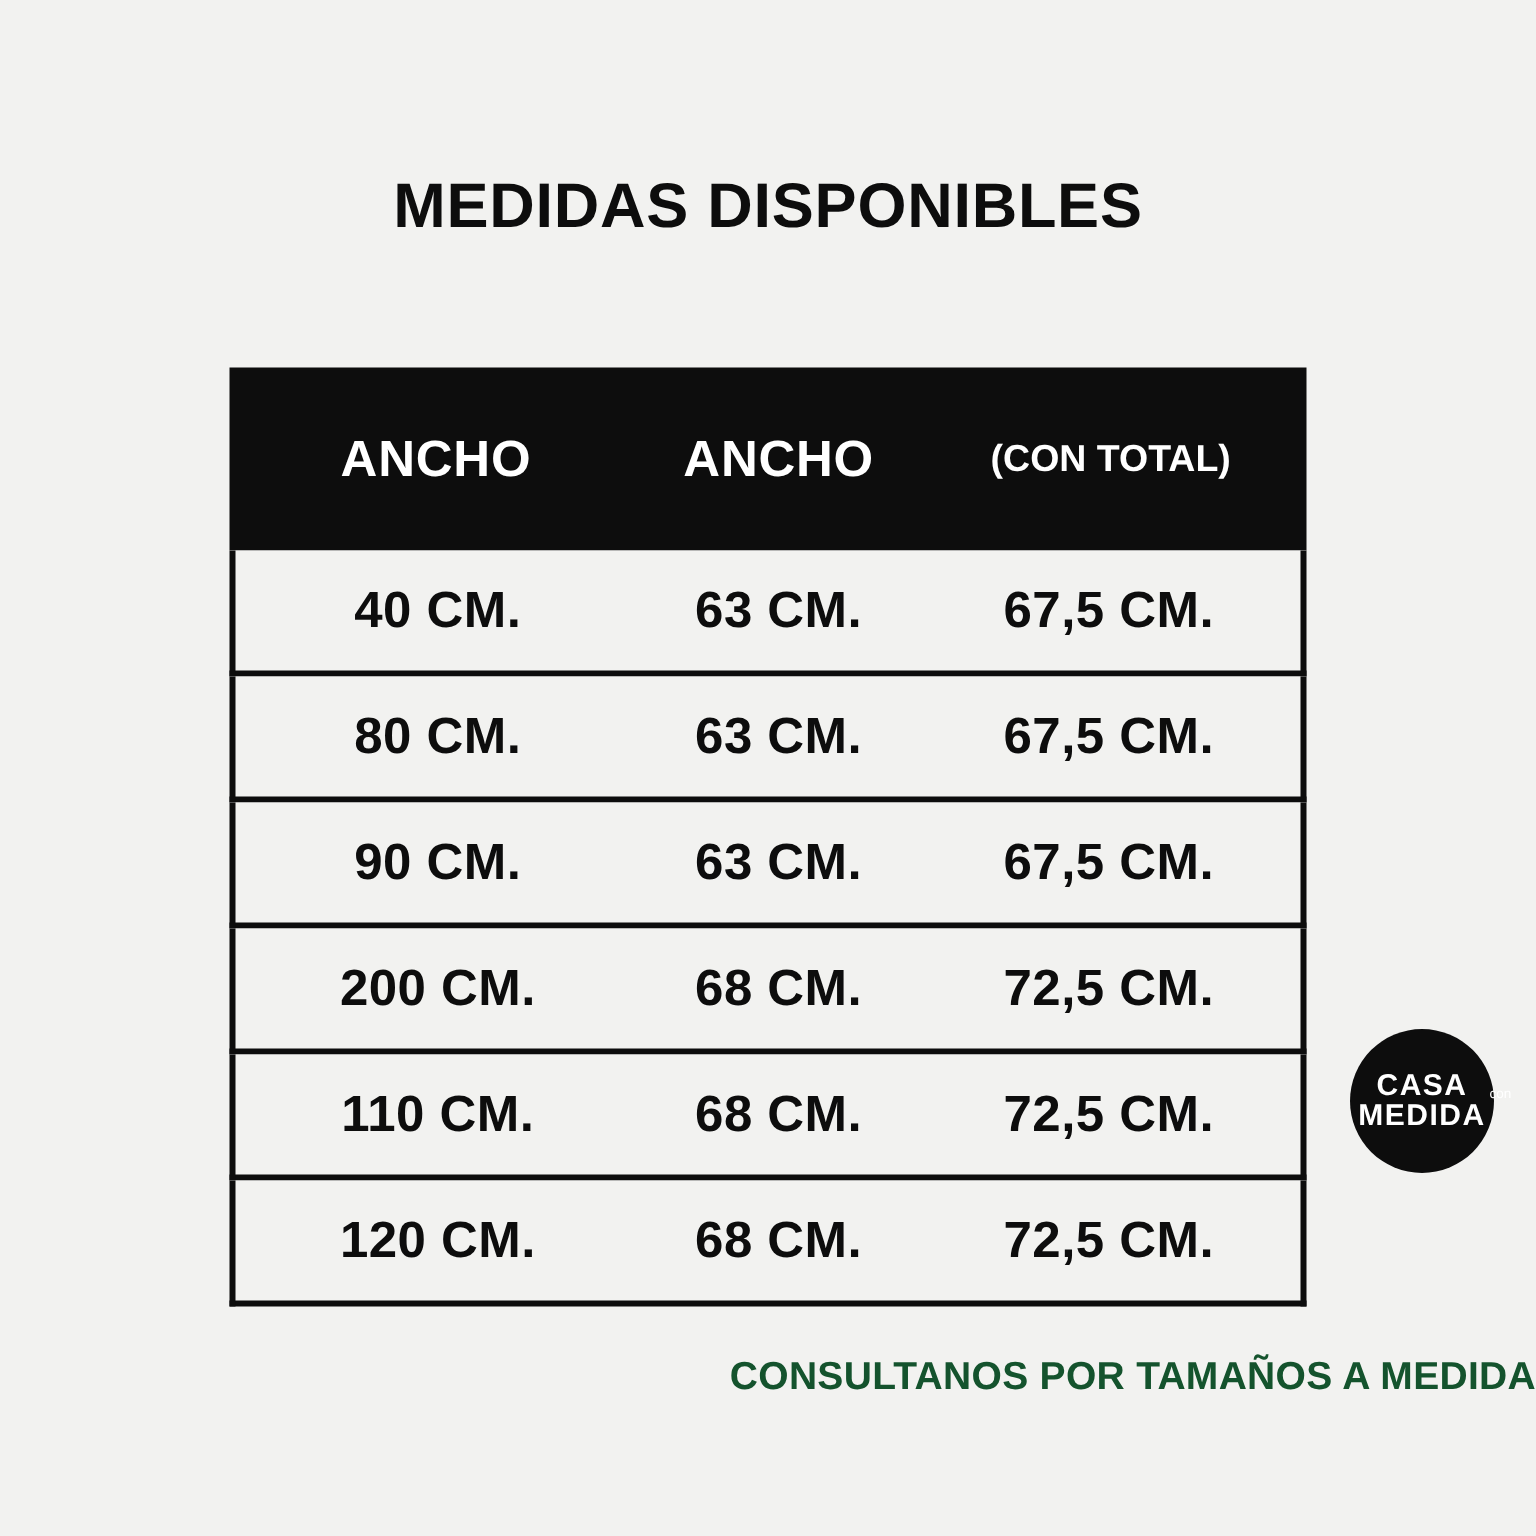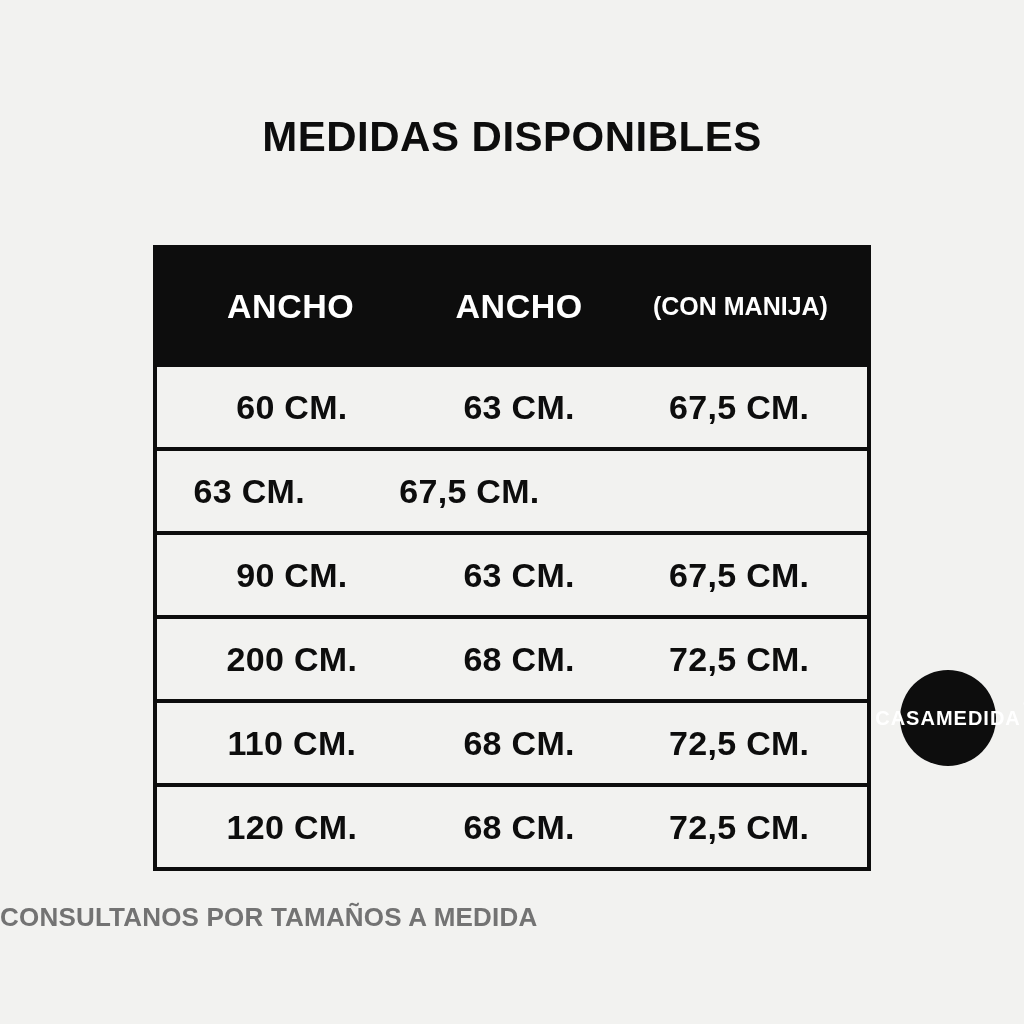--- a/index.html
+++ b/index.html
@@ -73,37 +73,37 @@
     font-size: 34px;
     font-weight: bold;
     color: #0d0d0d;
     letter-spacing: 0.3px;
   }
   .footnote {
     position: absolute;
     top: 902px;
     left: 0;
     width: 1024px;
-    text-align: left;
+    text-align: right;
     font-size: 26px;
     font-weight: bold;
     letter-spacing: 0.2px;
-    color: #737373;
+    color: #14532d;
   }
   .logo {
     position: absolute;
     right: 28px;
-    bottom: 22px;
+    bottom: 6px;
     width: 96px;
     height: 96px;
     border-radius: 50%;
     background: #0d0d0d;
     color: #ffffff;
     display: flex;
-    flex-direction: row;
+    flex-direction: column;
     align-items: center;
     justify-content: center;
     line-height: 1.0;
   }
   .logo-line1 {
     font-size: 20px;
     font-weight: bold;
     letter-spacing: 1px;
   }
   .logo-line2 {
@@ -131,31 +131,32 @@
   <div class="table">
 
     <div class="thead">
       <div class="th col-1">
         <span>ANCHO</span>
       </div>
       <div class="th col-2">
         <span>ANCHO</span>
       </div>
       <div class="th col-3">
-        <span class="th-sub">(CON MANIJA)</span>
+        <span class="th-sub">(CON TOTAL)</span>
       </div>
     </div>
 
     <div class="row">
-      <div class="cell col-1">60 CM.</div>
+      <div class="cell col-1">40 CM.</div>
       <div class="cell col-2">63 CM.</div>
       <div class="cell col-3">67,5 CM.</div>
     </div>
 
     <div class="row">
+      <div class="cell col-1">80 CM.</div>
       <div class="cell col-2">63 CM.</div>
       <div class="cell col-3">67,5 CM.</div>
     </div>
 
     <div class="row">
       <div class="cell col-1">90 CM.</div>
       <div class="cell col-2">63 CM.</div>
       <div class="cell col-3">67,5 CM.</div>
     </div>
 

